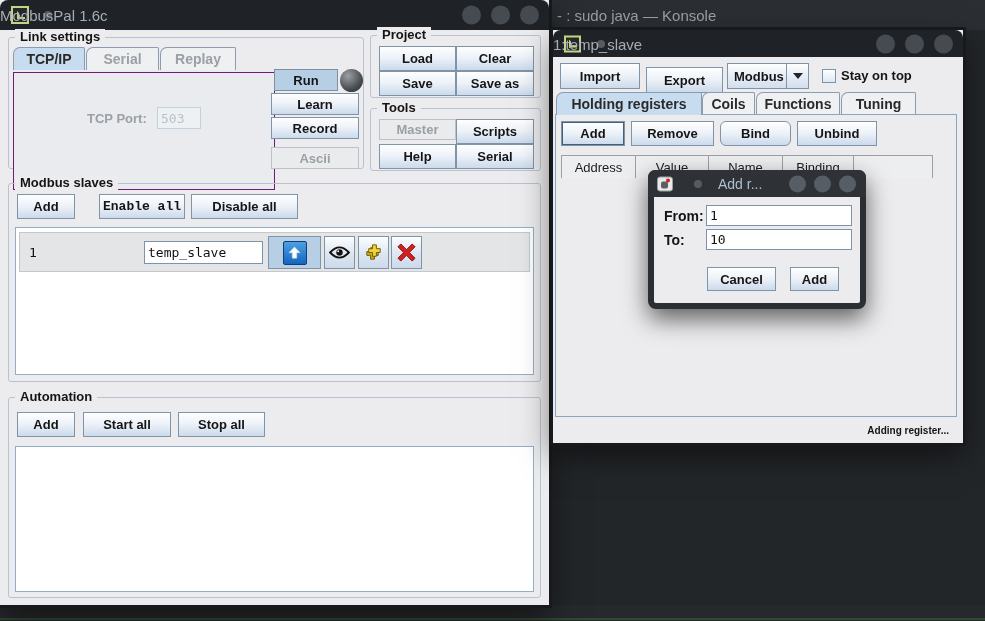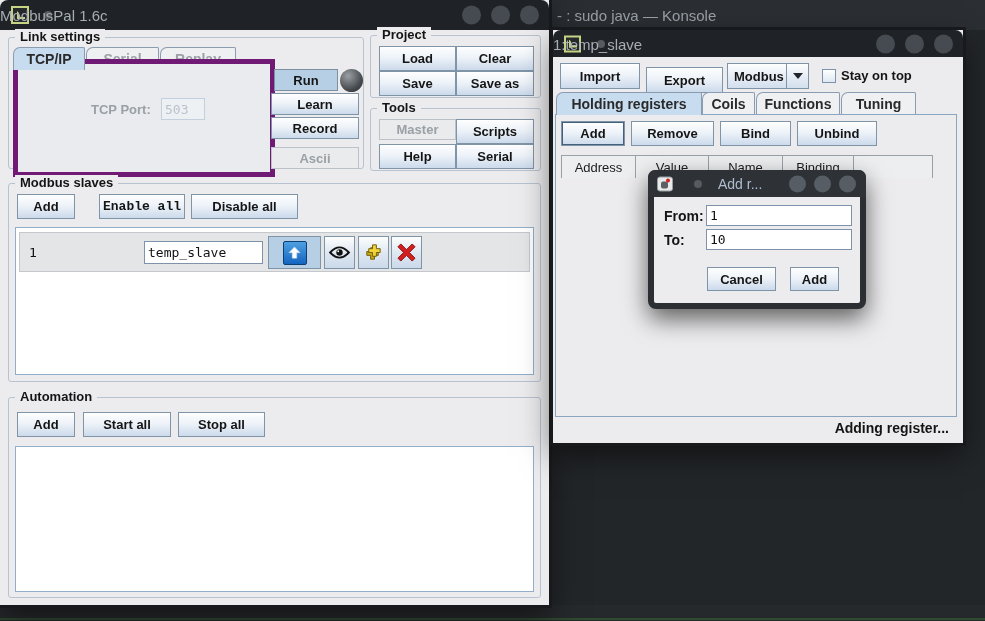--- a/index.html
+++ b/index.html
@@ -84,21 +84,21 @@
       <div class="group-title">Link settings</div>
       <div class="tab selected" style="left:4px;top:9px;width:72px;">
           <span>TCP/IP</span>
         </div>
       <div class="tab disabled" style="left:77px;top:9px;width:73px;">
           <span>Serial</span>
         </div>
       <div class="tab disabled" style="left:151px;top:9px;width:76px;">
           <span>Replay</span>
         </div>
-      <div style="position:absolute;left:4px;top:21px;width:262px;height:118px;background:#e9ebee;border:5px solid #701a75;">
+      <div style="position:absolute;left:4px;top:34px;width:262px;height:118px;background:#e9ebee;border:1px solid #701a75;">
         <span class="label-b" style="left:73px;top:38px;color:#9aa0a6;">TCP Port:</span>
         <input class="tfield disabled" style="left: 143px; top: 34px; width: 44px; height: 22px;" readonly="" value="503">
       </div>
       <div class="mbtn selected" style="left:265px;top:31px;width:64px;height:22px;">
         <span>Run</span>
         </div>
       <div style="position:absolute;left:331px;top:31px;width:23px;height:23px;border-radius:50%;
                   background:radial-gradient(circle at 35% 30%,#9aa0a5,#44484c 65%,#2e3235);"></div>
       <div class="mbtn" style="left:262px;top:55px;width:88px;height:22px;">
         <span>Learn</span>
@@ -253,38 +253,38 @@
       <span>Tuning</span>
       </div>
 
     <div style="position:absolute;left:2px;top:84px;width:402px;height:303px;border:1px solid #8aa5c0;background:var(--panel-bg);">
       <div class="mbtn focused" style="left:5px;top:6px;width:64px;height:25px;">
         <span>Add</span>
         </div>
       <div class="mbtn" style="left:75px;top:6px;width:83px;height:25px;">
         <span>Remove</span>
         </div>
-      <div class="mbtn" style="left:164px;top:6px;width:71px;height:25px;">
+      <div class="mbtn" style="left:164px;top:6px;width:71px;height:25px;border-radius:6px;">
         <span>Bind</span>
         </div>
       <div class="mbtn" style="left:241px;top:6px;width:80px;height:25px;">
         <span>Unbind</span>
         </div>
 
       <div style="position:absolute;left:5px;top:40px;display:flex;border:1px solid #9aa0a6;">
         <div class="hcell" style="width:74px;">Address</div>
         <div class="hcell" style="width:73px;">Value</div>
         <div class="hcell" style="width:74px;">Name</div>
         <div class="hcell" style="width:71px;">Binding</div>
         <div class="hcell" style="width:78px;border-right:none;"></div>
       </div>
       <div style="position:absolute;left:5px;top:63px;right:5px;bottom:5px;background:var(--panel-bg);"></div>
     </div>
 
-    <span style="position:absolute;right:14px;bottom:7px;font-weight:bold;font-size:14px;color:#141414;">Adding register...</span>
+    <span style="position:absolute;right:14px;bottom:7px;font-weight:bold;font-size:10px;color:#141414;">Adding register...</span>
   </div>
 
   <div style="position:absolute;left:648px;top:170px;width:218px;height:139px;z-index:3;
               border:6px solid #2b2f33;border-radius:8px;background:var(--panel-bg);
               box-shadow:0 10px 24px rgba(0,0,0,.6);">
     <div style="position:absolute;left:-6px;top:-6px;right:-6px;height:27px;background:var(--dialog-titlebar-bg);
                 border-radius:7px 7px 0 0;">
       <span style="position:absolute;left:9px;top:50%;transform:translateY(-50%);width:16px;height:15px;background:#e9e9e9;
                    border-radius:3px;border:1px solid #9aa0a6;">
         <span style="position:absolute;left:3px;top:4px;width:7px;height:7px;background:#5a5f64;border-radius:2px;"></span>

